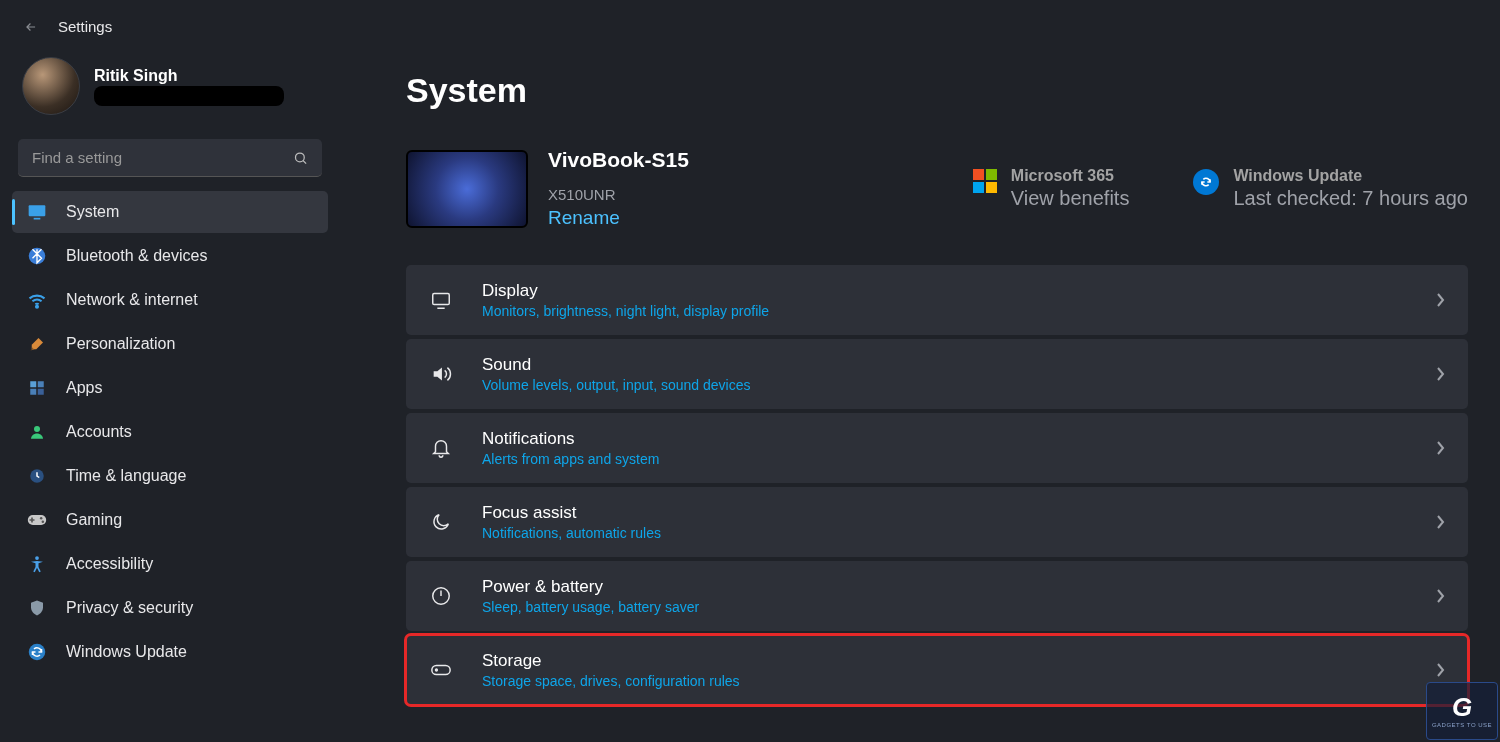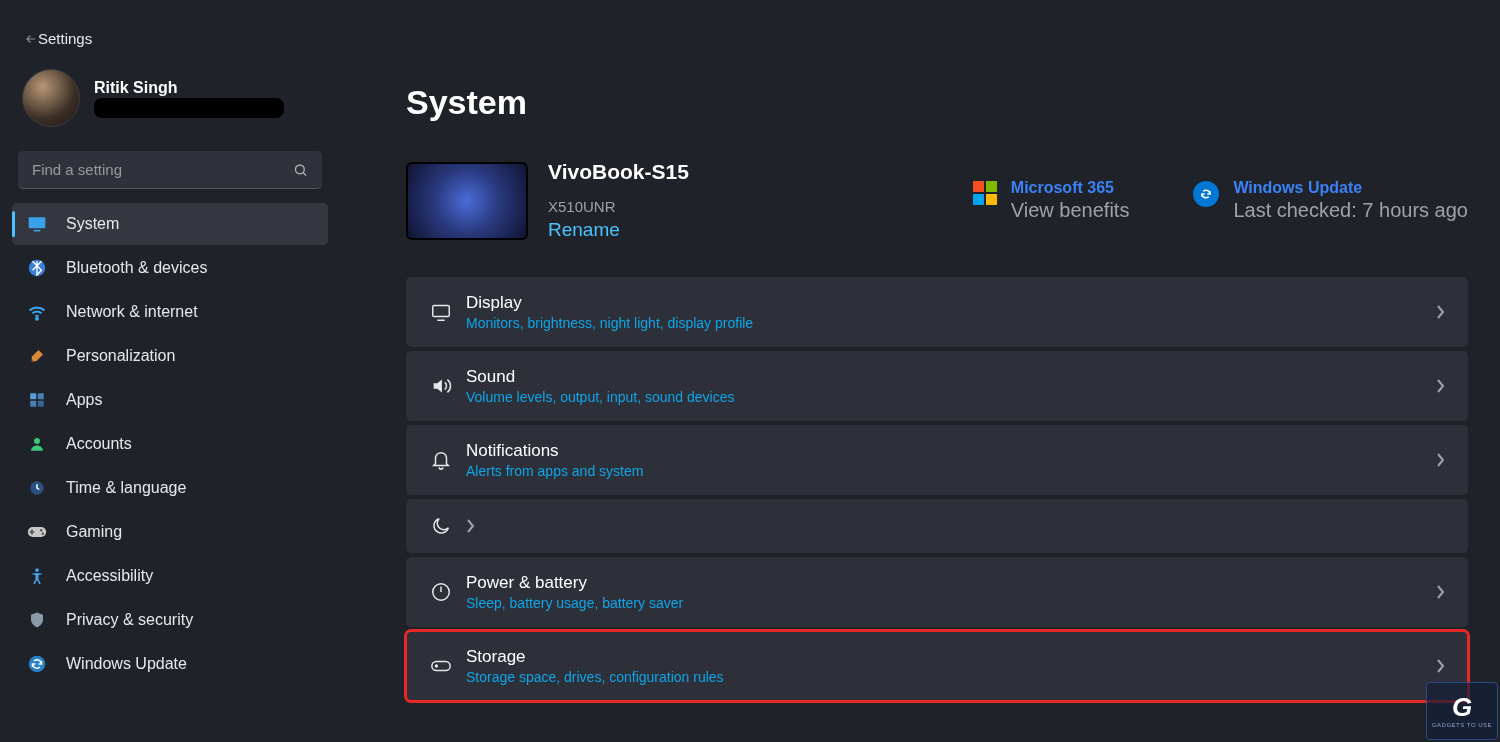--- a/index.html
+++ b/index.html
@@ -1,18 +1,18 @@
 <!DOCTYPE html>
 <html><head>
   <meta charset="utf-8">
   <style>
     * { margin: 0; padding: 0; box-sizing: border-box; font-family: 'Segoe UI', Tahoma, sans-serif; }
     body { background: #1f2228; color: #ffffff; width: 1500px; height: 742px; overflow: hidden; display: flex; flex-direction: column; }
     
-    .header-row { display: flex; align-items: center; padding: 30px 0 18px 24px; }
+    .header-row { display: flex; align-items: center; padding: 18px 0 18px 24px; gap: 20px; }
     .back-arrow { color: #8a8d93; font-size: 15px; cursor: pointer; }
     .app-title { font-size: 15px; font-weight: 400; color: #e8e8ea; }
     
     .layout { display: flex; flex: 1; justify-content: flex-end; }
     
     .sidebar { width: 340px; padding: 0 12px; display: flex; flex-direction: column; }
     .user-block { display: flex; align-items: center; gap: 14px; padding: 4px 10px 18px; }
     .avatar { width: 58px; height: 58px; border-radius: 50%; background: radial-gradient(circle at 35% 30%, #b89778 0%, #3b2f25 60%, #1a1410 100%); border: 1px solid #3a3d44; flex-shrink: 0; }
     .user-text { display: flex; flex-direction: column; gap: 1px; }
     .user-name { font-size: 16px; font-weight: 600; color: #fff; }
@@ -36,28 +36,28 @@
     .device-row { display: flex; align-items: center; gap: 20px; margin-bottom: 36px; }
     .device-image { width: 122px; height: 78px; border-radius: 6px; background: radial-gradient(circle at 50% 50%, #4a6cd8 0%, #2a3a80 45%, #0f1430 100%); border: 2px solid #000; flex-shrink: 0; }
     .device-text { display: flex; flex-direction: column; gap: 2px; }
     .device-name { font-size: 21px; font-weight: 600; }
     .device-model { font-size: 15px; color: #9fa2a9; margin-top: 12px; }
     .device-rename { font-size: 19px; color: #4cc2ff; cursor: pointer; margin-top: 2px; }
     
     .spacer { flex: 1; }
     .promo { display: flex; align-items: flex-start; gap: 14px; }
     .promo-text { display: flex; flex-direction: column; gap: 2px; }
-    .promo-title { font-size: 16px; font-weight: 600; color: #3b82f6; }
+    .promo-title { font-size: 16px; font-weight: 600; color: #a3a3a3; }
     .promo-sub { font-size: 20px; color: #9fa2a9; }
     .ms365-icon { width: 24px; height: 24px; display: grid; grid-template-columns: 1fr 1fr; grid-template-rows: 1fr 1fr; gap: 2px; margin-top: 2px; }
     .ms365-icon span:nth-child(1){background:#f25022;} .ms365-icon span:nth-child(2){background:#7fba00;} .ms365-icon span:nth-child(3){background:#00a4ef;} .ms365-icon span:nth-child(4){background:#ffb900;}
     .wu-icon { width: 26px; height: 26px; border-radius: 50%; background: #0078d4; display:flex; align-items:center; justify-content:center; color:#fff; margin-top:2px; }
     
     .cards { display: flex; flex-direction: column; gap: 4px; }
-    .card { display: flex; align-items: center; gap: 12px; background: #2d3038; border-radius: 5px; padding: 16px 22px 16px 24px; cursor: pointer; }
+    .card { display: flex; align-items: center; gap: 28px; background: #2d3038; border-radius: 5px; padding: 16px 22px 16px 24px; cursor: pointer; }
     .card.highlight { outline: 3px solid #e62828; outline-offset: -1px; }
     .card-icon { width: 24px; text-align: center; color: #e8e8ea; flex-shrink: 0; }
     .card-body { display: flex; flex-direction: column; gap: 2px; flex: 1; }
     .card-title { font-size: 17px; color: #fff; }
     .card-desc { font-size: 14px; color: #0ea5e9; }
     .chev { color: #9fa2a9; font-size: 14px; }
     
     svg { display: block; }
     
     .watermark { position: fixed; right: 2px; bottom: 2px; width: 72px; height: 58px; border: 1px solid #2a4a8a; background: rgba(20,30,55,.7); display:flex; flex-direction:column; align-items:center; justify-content:center; gap:2px; border-radius:4px; }
@@ -291,20 +291,24 @@
               <path d="m1 1 5 6-5 6"></path>
             </svg>
           </span>
       </div>
       <div class="card">
         <span class="card-icon">
             <svg width="22" height="22" viewBox="0 0 24 24" fill="none" stroke="currentColor" stroke-width="1.6">
               <path d="M20 14A8 8 0 1 1 10 4a6 6 0 0 0 10 10z"></path>
             </svg>
           </span>
+        <div class="card-body">
+            <span class="card-title">Focus assist</span>
+            <span class="card-desc">Notifications, automatic rules</span>
+          </div>
         <span class="chev">
             <svg width="10" height="14" viewBox="0 0 8 14" fill="none" stroke="currentColor" stroke-width="2">
               <path d="m1 1 5 6-5 6"></path>
             </svg>
           </span>
       </div>
       <div class="card">
         <span class="card-icon">
             <svg width="22" height="22" viewBox="0 0 24 24" fill="none" stroke="currentColor" stroke-width="1.6">
               <circle cx="12" cy="12" r="9"></circle>

